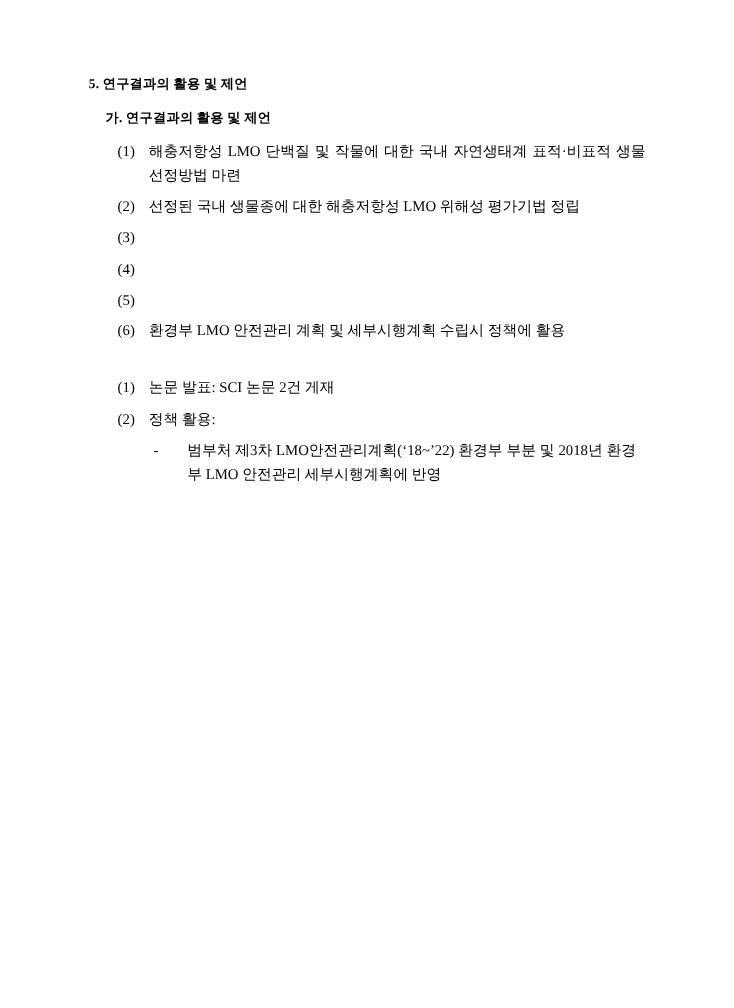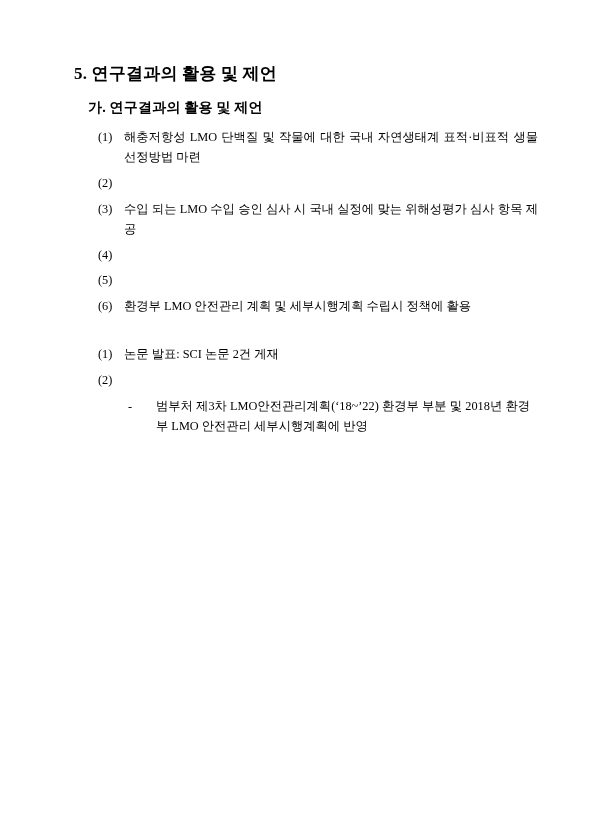--- a/index.html
+++ b/index.html
@@ -15,28 +15,28 @@
     overflow: hidden;
   }
   .page {
     position: relative;
     width: 612px;
     height: 840px;
     box-sizing: border-box;
     padding: 62px 72px 0 72px;
   }
   .section-title {
-    font-size: 17px;
+    font-size: 11px;
     font-weight: bold;
     letter-spacing: 0.2px;
     margin: 0 0 14px 0;
     padding-left: 2px;
   }
   .subsection-title {
-    font-size: 14px;
+    font-size: 11px;
     font-weight: bold;
     letter-spacing: 0.2px;
     margin: 0 0 11px 0;
     padding-left: 16px;
   }
   .item-list {
     margin: 0;
     padding: 0;
     list-style: none;
   }
@@ -90,24 +90,24 @@
 
   <h2 class="subsection-title">가. 연구결과의 활용 및 제언</h2>
 
   <ul class="item-list">
     <li class="item">
       <span class="item-marker">(1)</span>
       <span class="item-text">해충저항성 LMO 단백질 및 작물에 대한 국내 자연생태계 표적·비표적 생물 선정방법 마련</span>
     </li>
     <li class="item">
       <span class="item-marker">(2)</span>
+      <span class="item-text">선정된 국내 생물종에 대한 해충저항성 LMO 위해성 평가기법 정립</span>
     </li>
     <li class="item">
       <span class="item-marker">(3)</span>
-      <span class="item-text">수입 되는 LMO 수입 승인 심사 시 국내 실정에 맞는 위해성평가 심사 항목 제공</span>
     </li>
     <li class="item">
       <span class="item-marker">(4)</span>
     </li>
     <li class="item">
       <span class="item-marker">(5)</span>
     </li>
     <li class="item">
       <span class="item-marker">(6)</span>
       <span class="item-text">환경부 LMO 안전관리 계획 및 세부시행계획 수립시 정책에 활용</span>
@@ -117,20 +117,21 @@
   <div class="spacer"></div>
 
 
   <ul class="item-list">
     <li class="item">
       <span class="item-marker">(1)</span>
       <span class="item-text">논문 발표: SCI 논문 2건 게재</span>
     </li>
     <li class="item">
       <span class="item-marker">(2)</span>
+      <span class="item-text">정책 활용:</span>
     </li>
   </ul>
 
   <div class="subitem">
     <span class="subitem-marker">-</span>
     <span class="subitem-text">범부처 제3차 LMO안전관리계획(‘18~’22) 환경부 부분 및 2018년 환경부 LMO 안전관리 세부시행계획에 반영</span>
   </div>
 
 </div>
 

